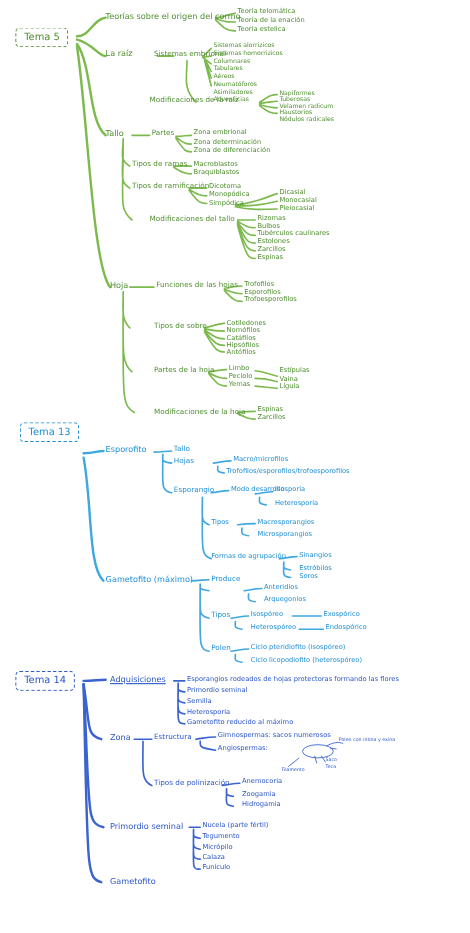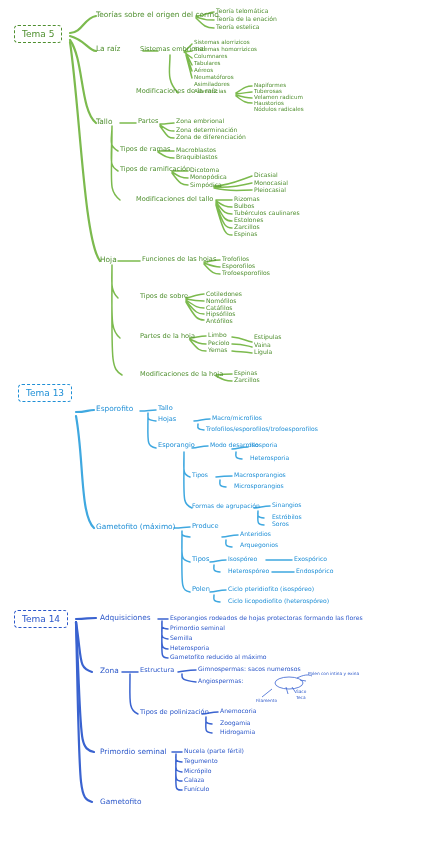--- a/index.html
+++ b/index.html
@@ -209,21 +209,21 @@
   <div class="node t13 lvl3" style="left:294px;top:556px;">Exospórico</div>
   <div class="node t13 lvl3" style="left:228px;top:568px;">Heterospóreo</div>
   <div class="node t13 lvl3" style="left:296px;top:568px;">Endospórico</div>
 
   <div class="node t13 lvl2" style="left:192px;top:586px;">Polen</div>
   <div class="node t13 lvl3" style="left:228px;top:586px;">Ciclo  pteridiofito (isospóreo)</div>
   <div class="node t13 lvl3" style="left:228px;top:598px;">Ciclo  licopodiofito (heterospóreo)</div>
 
   <div class="root root14" style="left:14px;top:610px;">Tema 14</div>
 
-  <div class="node t14 lvl1" style="left:100px;top:614px;">Adquisiciones</div>
+  <div class="node t14 lvl1" style="left:100px;top:614px;text-decoration:underline;">Adquisiciones</div>
   <div class="node t14 lvl3" style="left:170px;top:615px;">Esporangios rodeados de hojas protectoras formando las flores</div>
   <div class="node t14 lvl3" style="left:170px;top:625px;">Primordio seminal</div>
   <div class="node t14 lvl3" style="left:170px;top:635px;">Semilla</div>
   <div class="node t14 lvl3" style="left:170px;top:645px;">Heterosporia</div>
   <div class="node t14 lvl3" style="left:170px;top:654px;">Gametofito reducido al máximo</div>
 
   <div class="node t14 lvl1" style="left:100px;top:667px;">Zona</div>
   <div class="node t14 lvl2" style="left:140px;top:667px;">Estructura</div>
   <div class="node t14 lvl3" style="left:198px;top:666px;">Gimnospermas: sacos numerosos</div>
   <div class="node t14 lvl3" style="left:198px;top:678px;">Angiospermas:</div>

